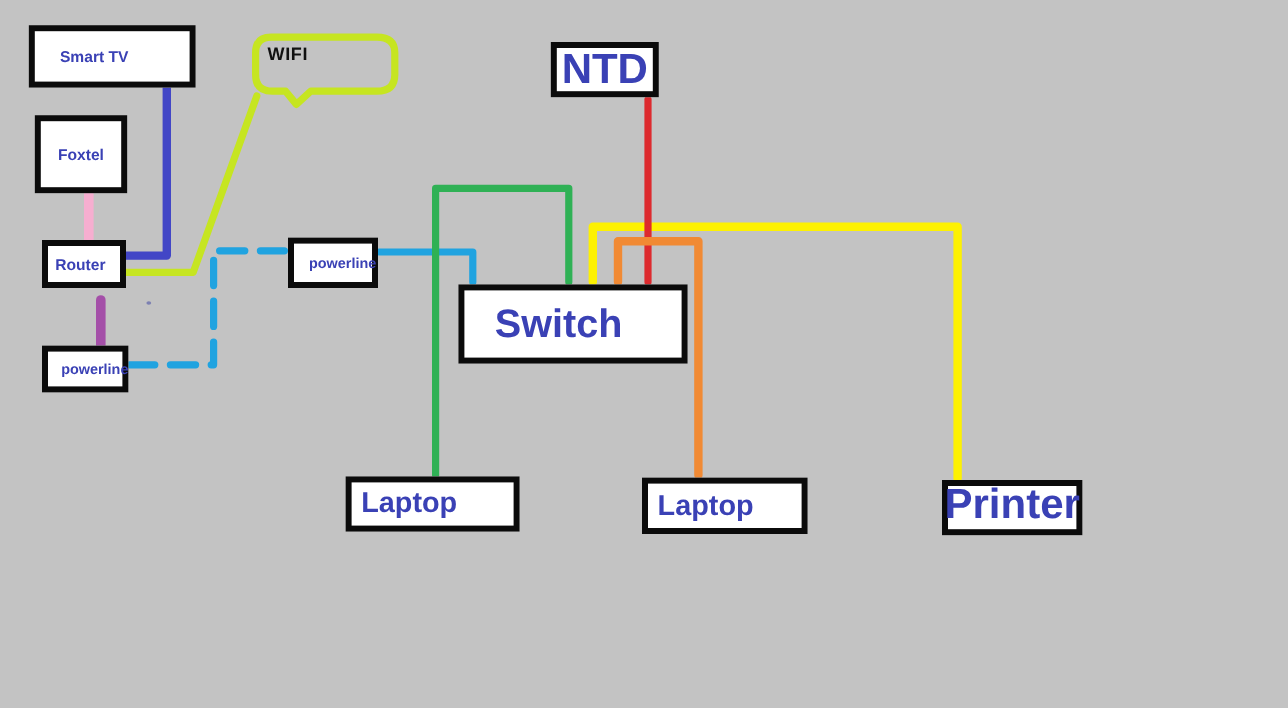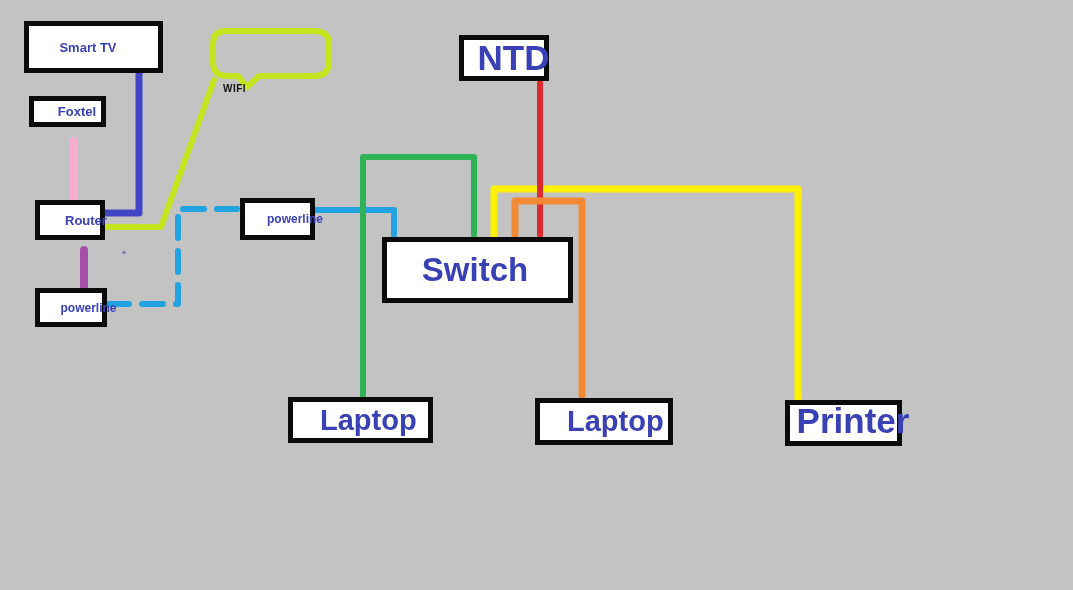--- a/index.html
+++ b/index.html
@@ -27,37 +27,36 @@
     box-sizing: border-box;
     background: var(--node-fill, #ffffff);
     border: 5px solid var(--node-border, #0b0b0b);
     display: flex;
     align-items: center;
     justify-content: center;
     z-index: 2;
     color: var(--label-color, #3a41b5);
     font-weight: bold;
   }
-  .node .lbl { white-space: nowrap; margin-left: 19px; }
+  .node .lbl { white-space: nowrap; }
   .align-left { justify-content: flex-start; }
   .sz-12 { font-size: 12px; padding-left: 16px; }
   .sz-13 { font-size: 13px; }
   .sz-27 { font-size: 35px; }
-  .sz-29 { font-size: 29px; }
+  .sz-29 { font-size: 24px; }
   .sz-33 { font-size: 33px; }
   .wifi-label {
     position: absolute;
     left: 223px;
     top: 37px;
     z-index: 2;
-    font-size: 10px;
+    font-size: 15px;
     font-weight: bold;
     letter-spacing: 0.5px;
     color: var(--wifi-label-color, #111);
-    margin-top: 46px;
   }
   .stray-dot {
     position: absolute;
     left: 122px;
     top: 251px;
     width: 4px;
     height: 3px;
     border-radius: 50%;
     background: #6a6fae;
     opacity: 0.8;
@@ -80,21 +79,21 @@
       <polyline points="494,235 494,189 798,189 798,399" fill="none" stroke="#fdf102" stroke-width="7" stroke-linecap="round" stroke-linejoin="round"></polyline>
       <polyline points="540,83 540,235" fill="none" stroke="#dd2a2e" stroke-width="6" stroke-linecap="round" stroke-linejoin="round"></polyline>
       <polyline points="515,235 515,201 582,201 582,396" fill="none" stroke="#f18a34" stroke-width="7" stroke-linecap="round" stroke-linejoin="round"></polyline>
       <path d="M 226 31 H 314 Q 329 31 329 44 V 62 Q 329 76 314 76 H 259 L 247 87 L 238 76 H 227 Q 213 76 213 62 V 44 Q 213 31 226 31 Z" fill="none" stroke="#c6e521" stroke-width="6" stroke-linecap="round" stroke-linejoin="round"></path>
     </svg>
 
   <div class="node sz-13" style="left:24px;top:21px;width:139px;height:52px;padding-right:30px;">
     <span class="lbl">Smart TV</span>
   </div>
 
-  <div class="node sz-13" style="left:29px;top:96px;width:77px;height:31px;">
+  <div class="node sz-13" style="left:29px;top:96px;width:77px;height:65px;">
     <span class="lbl">Foxtel</span>
   </div>
 
   <div class="node sz-13 align-left" style="left:35px;top:200px;width:70px;height:40px;padding-left:6px;">
     <span class="lbl">Router</span>
   </div>
 
   <div class="node sz-12" style="left:35px;top:288px;width:72px;height:39px;">
     <span class="lbl">powerline</span>
   </div>

